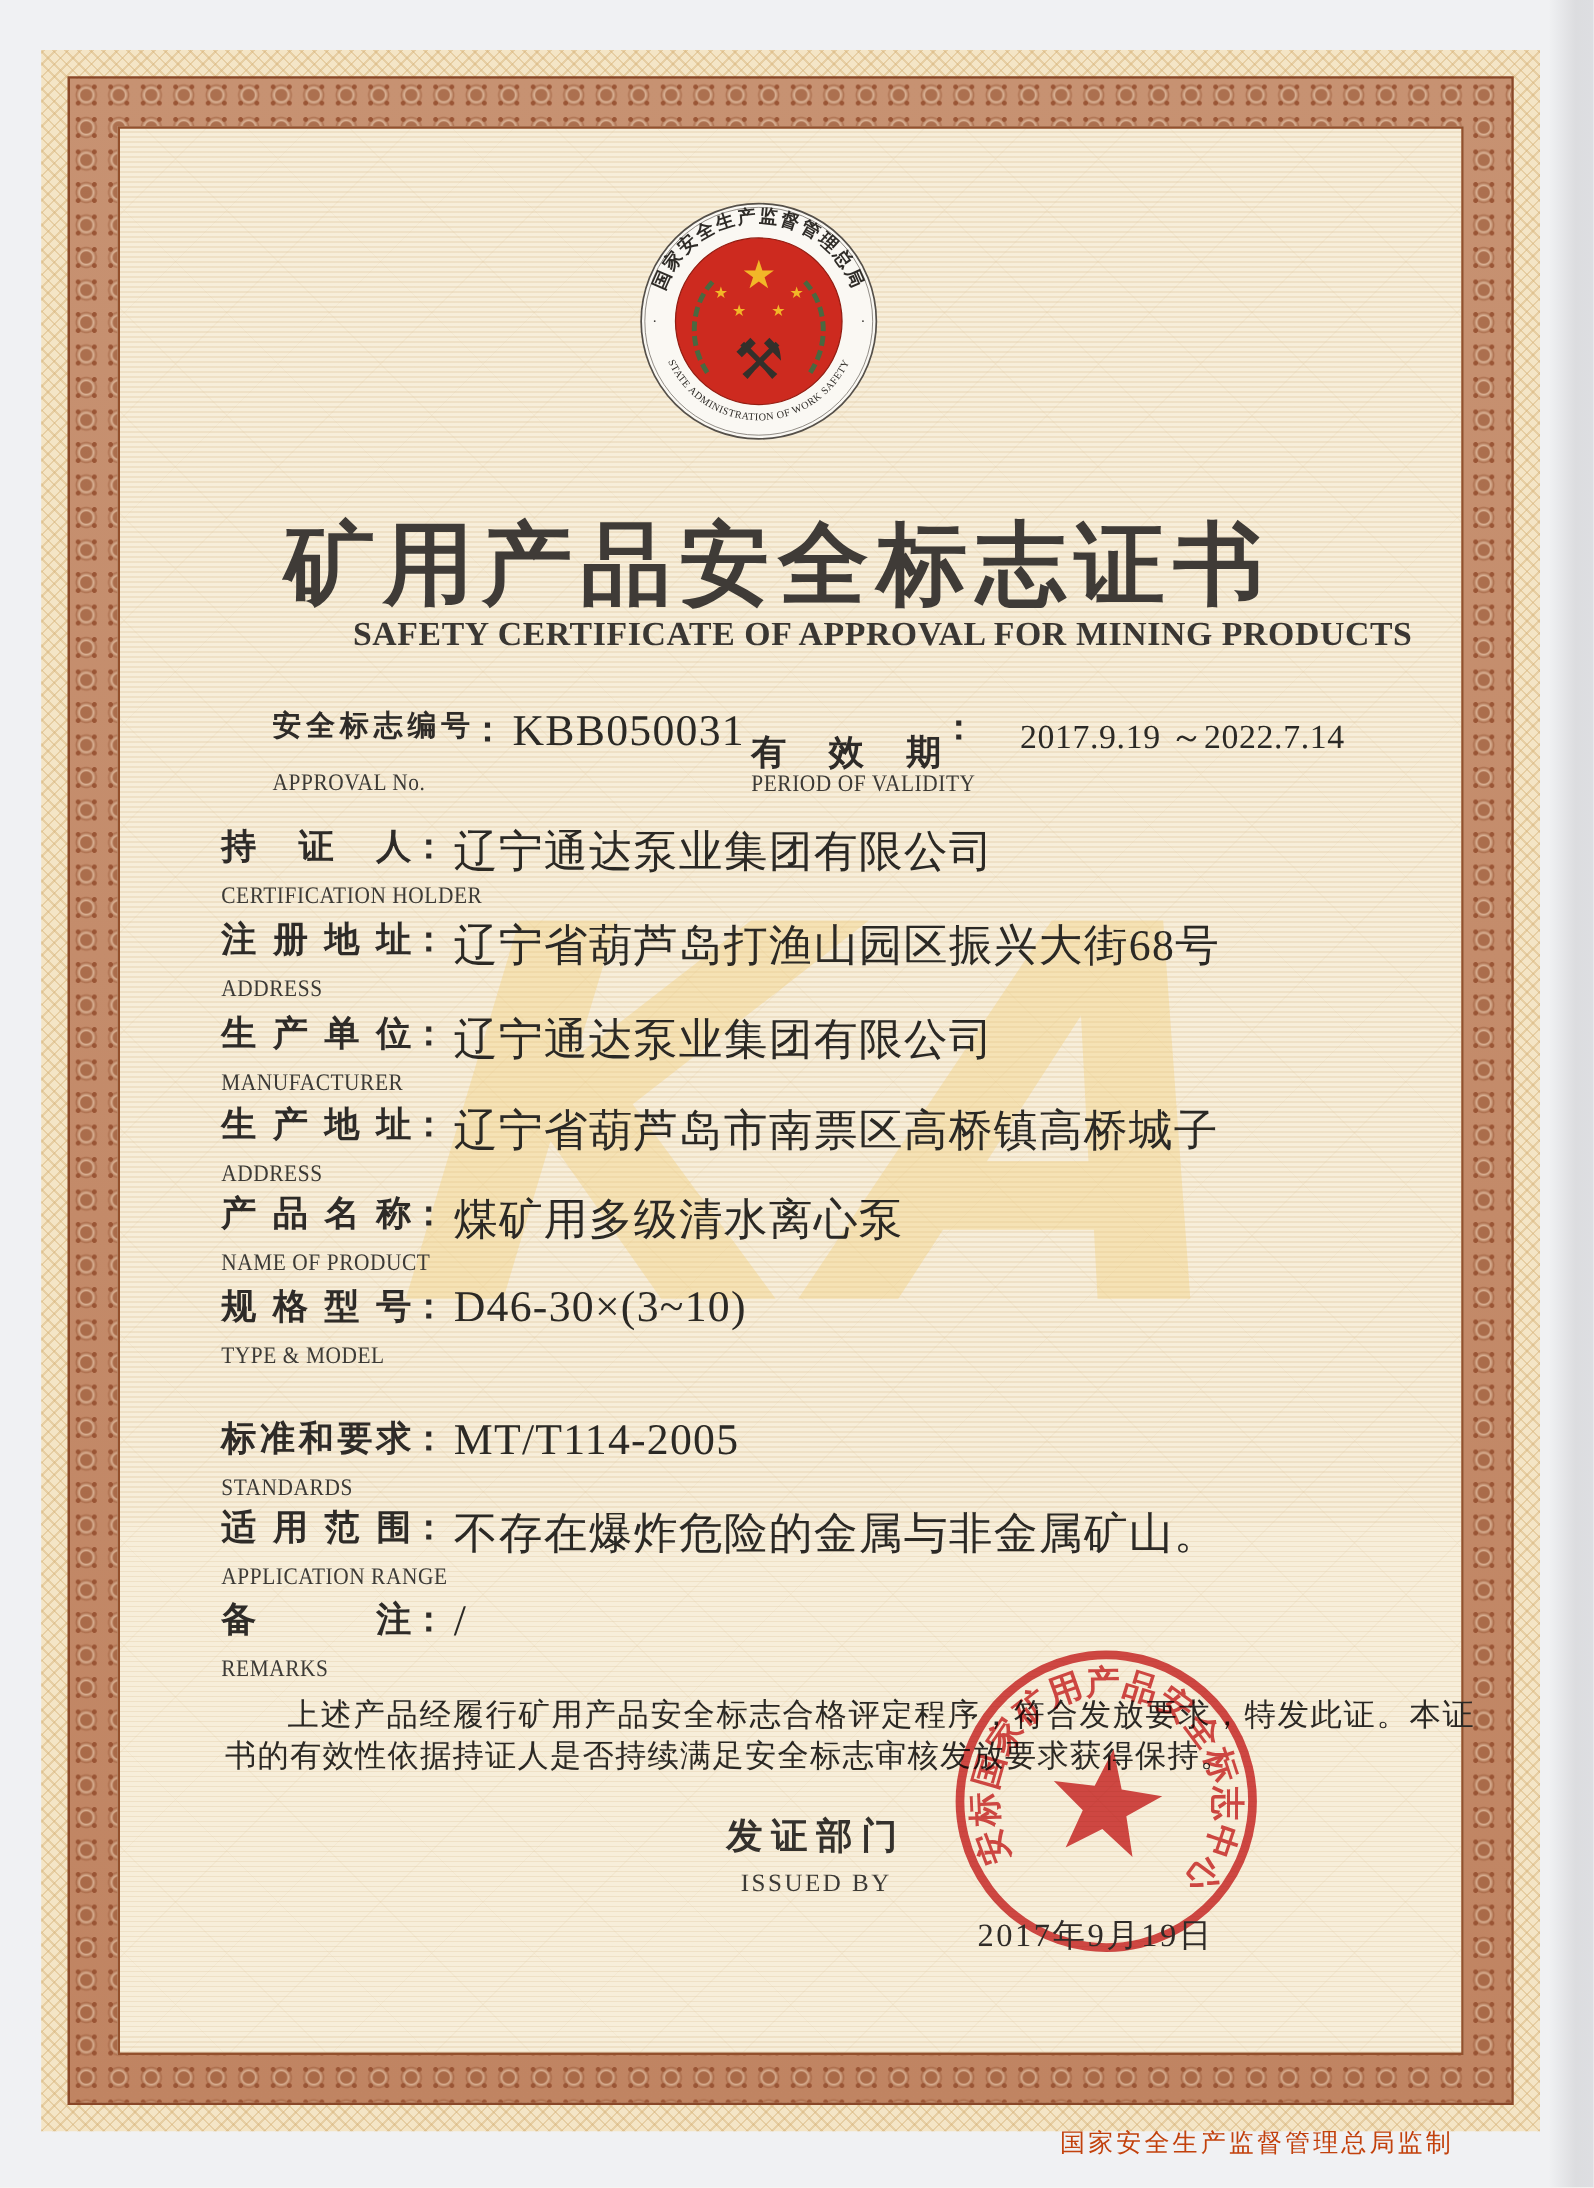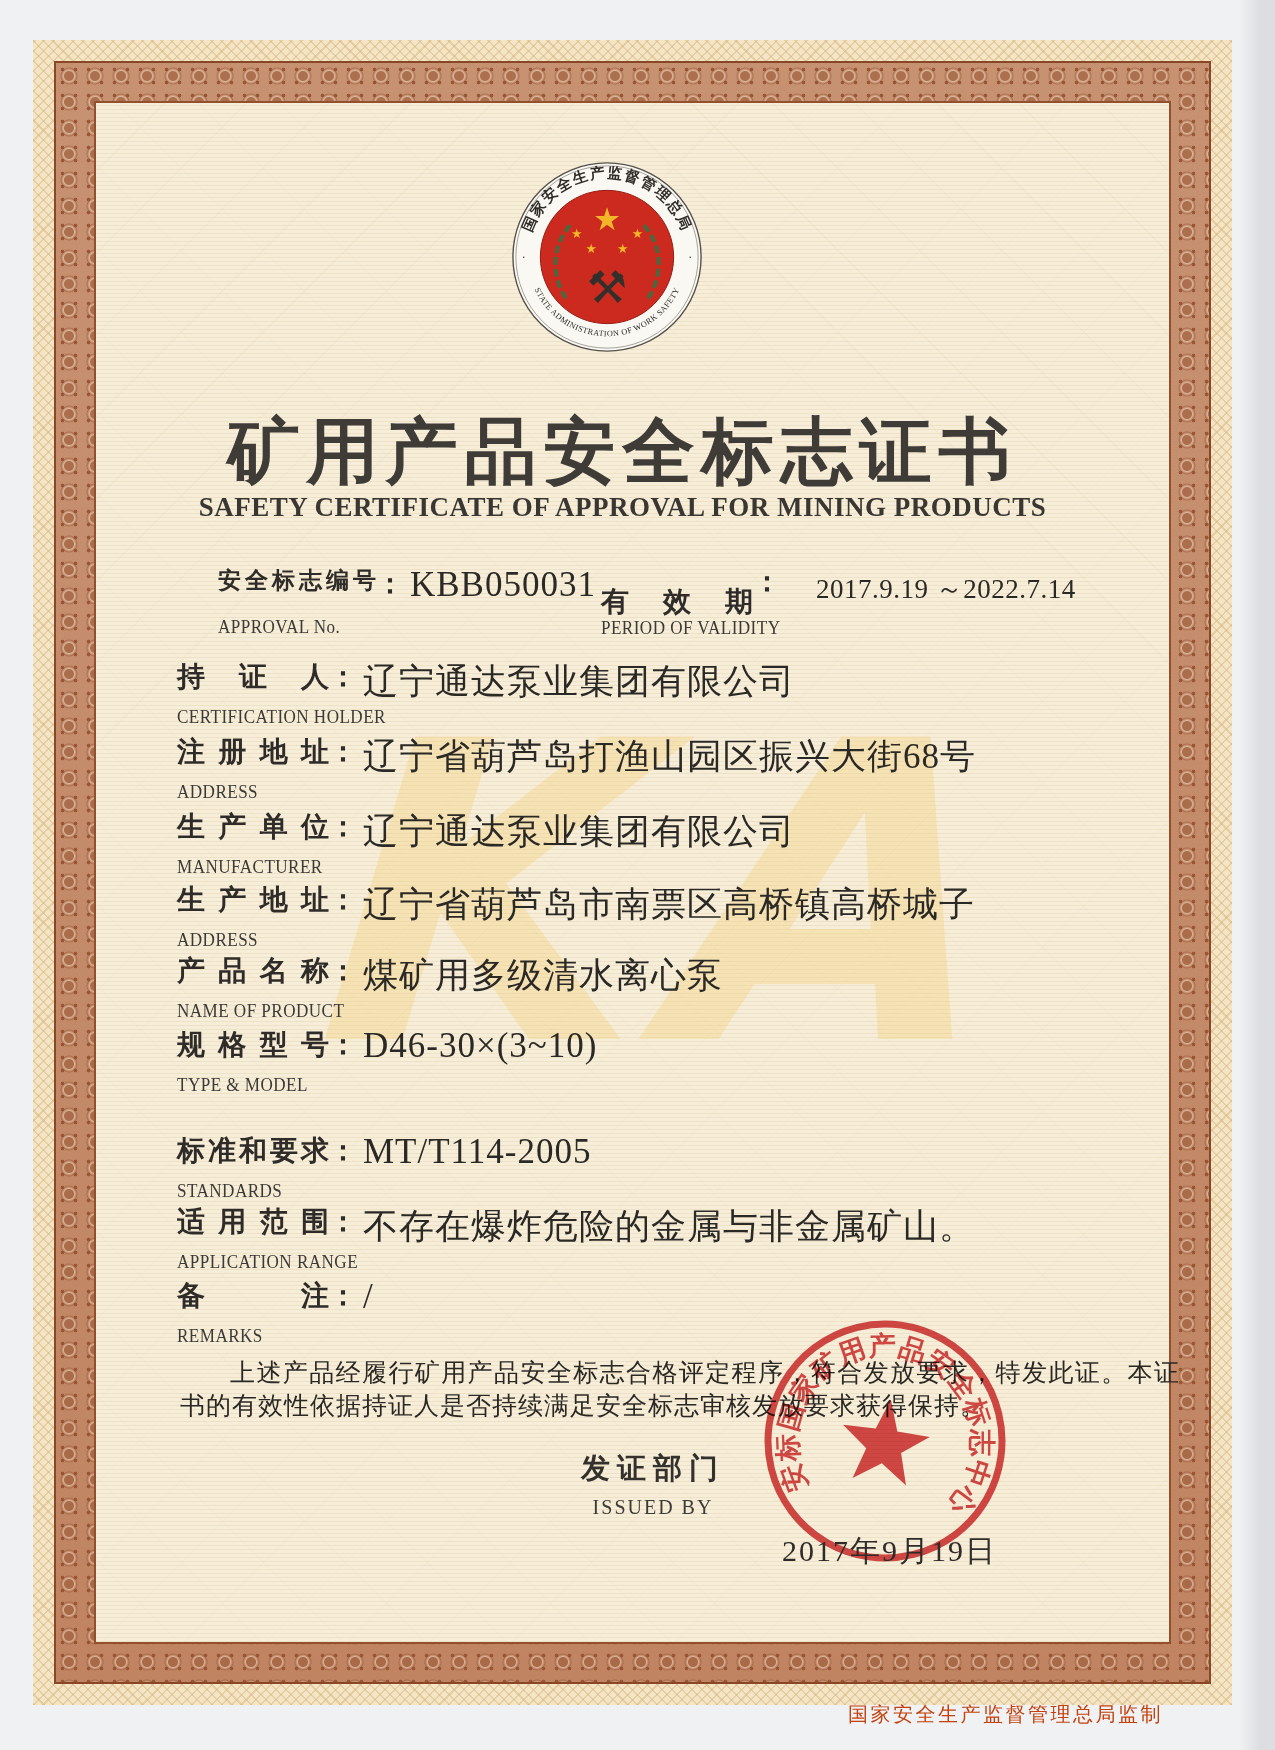--- a/index.html
+++ b/index.html
@@ -33,21 +33,21 @@
     color:rgba(243,208,125,.40);transform:skewX(-6deg);}
   .page-edge-right{position:absolute;right:0;top:0;bottom:0;width:36px;
     background:linear-gradient(to right, rgba(0,0,0,0), rgba(140,140,145,.20) 60%, rgba(185,185,192,.34));}
 
   
   .emblem{position:absolute;left:509px;top:159px;width:196px;height:196px;}
 
   
   .title-zh{position:absolute;left:115px;top:404px;width:1015px;text-align:center;
     font-size:72px;font-weight:700;letter-spacing:7px;color:#3f3b37;}
-  .title-en{position:absolute;left:115px;top:492px;width:1015px;text-align:center;
+  .title-en{position:absolute;left:115px;top:492px;width:1015px;text-align:right;
     font-size:27px;font-weight:700;letter-spacing:.5px;color:#3a3733;}
 
   
   .zh-label{display:inline-block;text-align:justify;text-align-last:justify;
     font-size:28px;font-weight:600;color:#2e2b28;vertical-align:top;}
   .colon{display:inline-block;font-size:28px;font-weight:600;color:#2e2b28;vertical-align:top;}
   .value{display:inline-block;font-size:35px;color:#2b2925;letter-spacing:1px;
     vertical-align:top;margin-left:6px;white-space:nowrap;}
   .sub-en{position:absolute;left:0;font-size:19px;color:#3c3a36;letter-spacing:.5px;
     transform:scaleX(.9);transform-origin:left;white-space:nowrap;}
@@ -65,21 +65,21 @@
   .field-row .zh-label{width:152px;}
   .field-row .sub-en{top:48px;}
 
   
   .statement{position:absolute;left:180px;top:1356px;width:1000px;
     font-size:25px;line-height:33px;color:#2b2824;text-indent:2em;
     text-align:justify;letter-spacing:1px;}
   .issued-block{position:absolute;left:528px;top:1449px;width:250px;text-align:center;}
   .issued-zh{font-size:29px;font-weight:600;letter-spacing:7px;color:#34312d;}
   .issued-en{font-size:20px;letter-spacing:2px;color:#3c3a36;margin-top:7px;}
-  .issue-date{position:absolute;left:782px;top:1531px;font-size:30px;
+  .issue-date{position:absolute;left:782px;top:1531px;font-size:26px;
     letter-spacing:2px;color:#2f2b28;}
 
   .stamp{position:absolute;left:755px;top:1311px;width:260px;height:260px;
     transform:rotate(8deg);mix-blend-mode:multiply;opacity:.92;}
 
   .footer-note{position:absolute;right:112px;top:1701px;font-size:20px;
     letter-spacing:2.5px;color:#c2410c;}
 </style>
 </head>
 <body>

